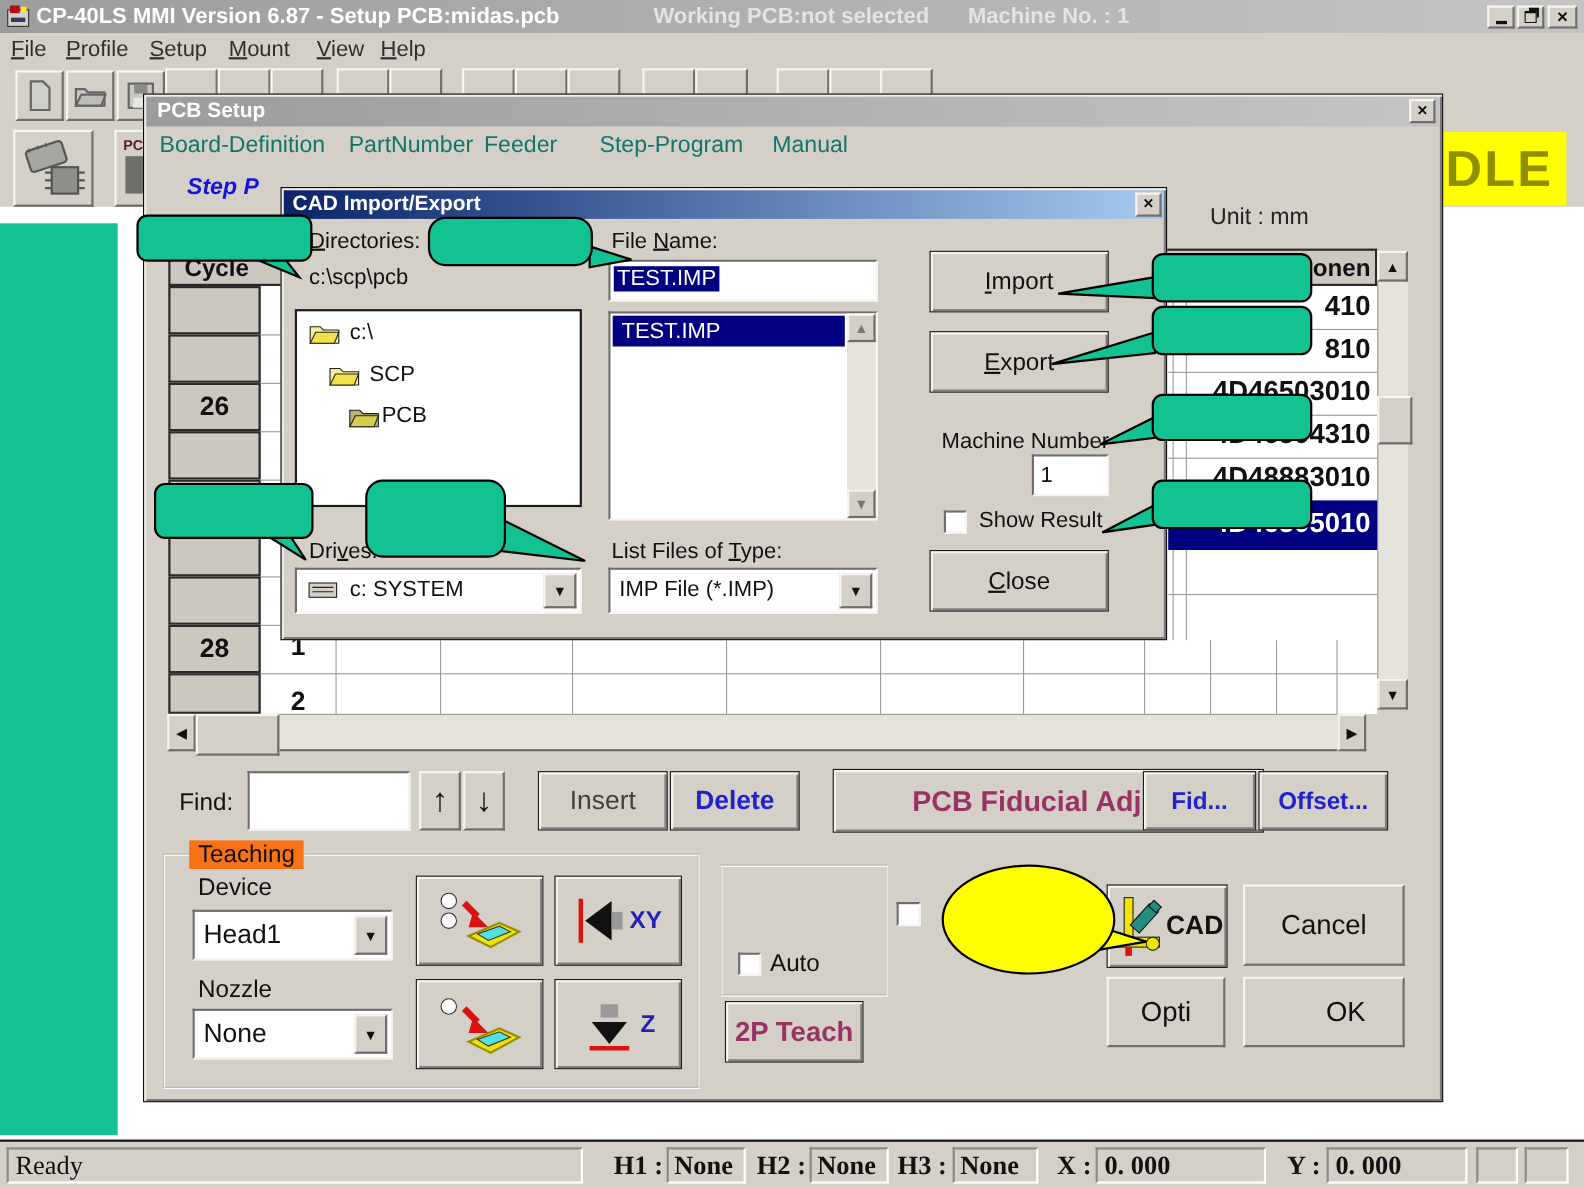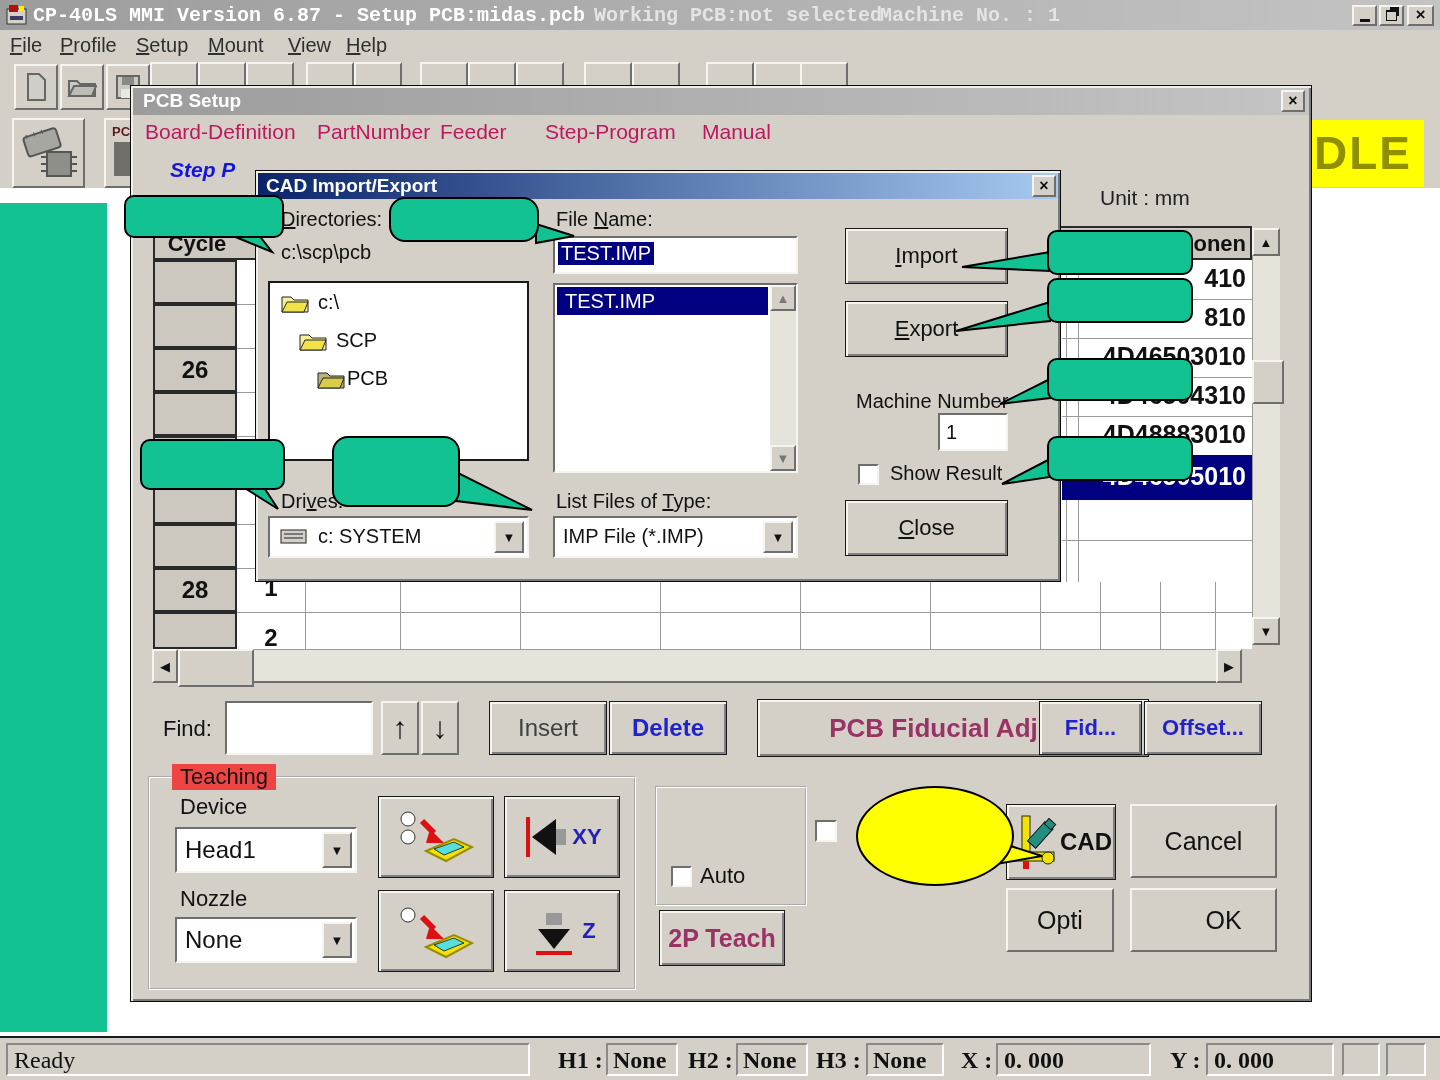--- a/index.html
+++ b/index.html
@@ -29,21 +29,21 @@
         font-size:13px;color:#111;box-sizing:border-box;}
   .sbtn{background:#d4d0c8;border:2px solid;border-color:#f5f4ef #6e6e6e #6e6e6e #f5f4ef;
         display:flex;align-items:center;justify-content:center;font-size:13px;box-sizing:border-box;color:#111;}
   .track{background:#e6e3db;}
 </style>
 </head>
 <body>
 
 <div id="stage">
 
-  <div class="abs tgray" style="left:0;top:0;width:1440px;height:30px;font-family:Liberation Mono, monospace;">
+  <div class="abs tgray" style="left:0;top:0;width:1440px;height:30px;">
     <span class="abs" style="left:5px;top:3px;">
       <svg width="24" height="24">
           <rect x="2" y="6" width="19" height="15" fill="#d4d0c8" stroke="#333"></rect>
           <rect x="4" y="2" width="9" height="7" fill="#b01010"></rect>
           <rect x="14" y="3" width="5" height="5" fill="#ffee00"></rect>
           <rect x="5" y="13" width="13" height="4" fill="#3a3a6a"></rect>
         </svg>
     </span>
     <span class="abs" style="left:33px;top:4px;font-size:20px;">CP-40LS MMI Version 6.87 - Setup PCB:midas.pcb</span>
     <span class="abs" style="left:594px;top:4px;font-size:20px;color:#e4e4e4;">Working PCB:not selected</span>
@@ -130,21 +130,21 @@
 
   <div class="abs" style="left:0;top:203px;width:107px;height:829px;background:#12c292;z-index:6;"></div>
 
   <div class="abs win" style="left:130px;top:85px;width:1182px;height:917px;z-index:10;"></div>
   <div class="abs tgray" style="left:133px;top:88px;width:1176px;height:27px;z-index:11;">
     <span style="position:absolute;left:10px;top:2px;font-size:19px;">PCB Setup</span>
   </div>
   <div class="abs sbtn" style="left:1281px;top:90px;width:24px;height:22px;z-index:12;font-weight:bold;font-size:16px;">
       <span>×</span>
     </div>
-  <div class="abs" style="left:133px;top:115px;width:1196px;height:33px;z-index:11;font-size:21px;color:#be185d;">
+  <div class="abs" style="left:133px;top:115px;width:1196px;height:33px;z-index:11;font-size:21px;color:#0f766e;">
     <span class="abs" style="left:12px;top:5px;">Board-Definition</span>
     <span class="abs" style="left:184px;top:5px;">PartNumber</span>
     <span class="abs" style="left:307px;top:5px;">Feeder</span>
     <span class="abs" style="left:412px;top:5px;">Step-Program</span>
     <span class="abs" style="left:569px;top:5px;">Manual</span>
   </div>
 
   <span class="abs" style="left:170px;top:158px;z-index:11;font-size:21px;font-weight:bold;font-style:italic;color:#1414e0;">Step P</span>
   <span class="abs" style="left:1100px;top:186px;z-index:11;font-size:21px;color:#222;">Unit :  mm</span>
 
@@ -244,21 +244,21 @@
       <span style="color:#993366;font-size:26px;font-weight:bold;white-space:nowrap;">PCB Fiducial Adjust</span>
     </div>
   <div class="abs btn-dark" style="left:1039px;top:701px;width:103px;height:54px;z-index:12;">
       <span style="color:#2222cc;font-size:22px;font-weight:bold;">Fid...</span>
     </div>
   <div class="abs btn-dark" style="left:1144px;top:701px;width:118px;height:54px;z-index:12;">
       <span style="color:#2222cc;font-size:22px;font-weight:bold;">Offset...</span>
     </div>
 
   <div class="abs" style="left:148px;top:776px;width:484px;height:210px;border:2px groove #fff;z-index:11;"></div>
-  <span class="abs" style="left:172px;top:764px;background:#ef4444;padding:0 8px;font-size:22px;z-index:12;">Teaching</span>
+  <span class="abs" style="left:172px;top:764px;background:#f97316;padding:0 8px;font-size:22px;z-index:12;">Teaching</span>
   <span class="abs" style="left:180px;top:794px;font-size:22px;z-index:12;">Device</span>
   <div class="abs sunken" style="left:175px;top:827px;width:182px;height:46px;z-index:12;">
     <span style="position:absolute;left:8px;top:7px;font-size:24px;">Head1</span>
     <span class="drop">
         <span>▼</span>
       </span>
   </div>
   <span class="abs" style="left:180px;top:886px;font-size:22px;z-index:12;">Nozzle</span>
   <div class="abs sunken" style="left:175px;top:917px;width:182px;height:46px;z-index:12;">
     <span style="position:absolute;left:8px;top:7px;font-size:24px;">None</span>

